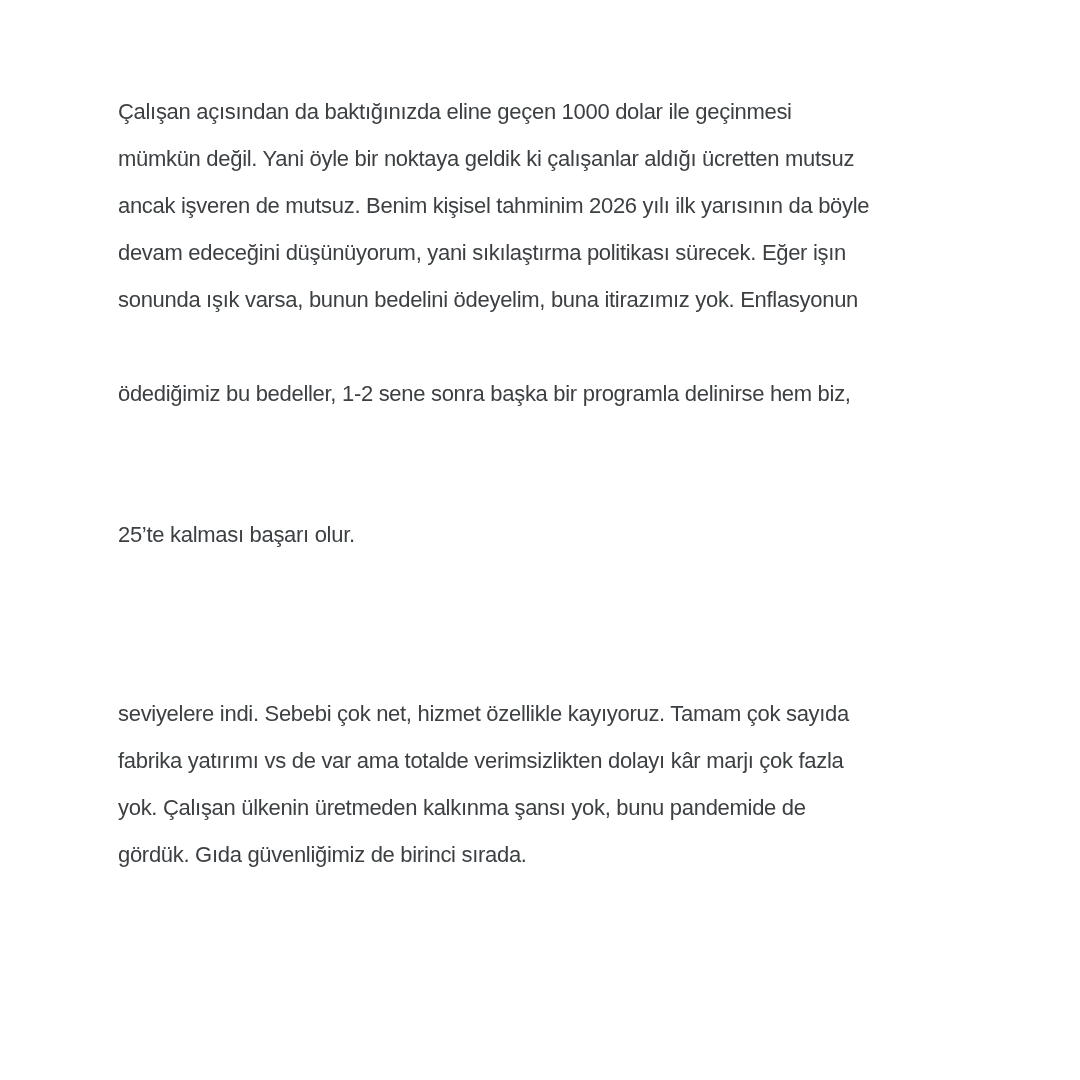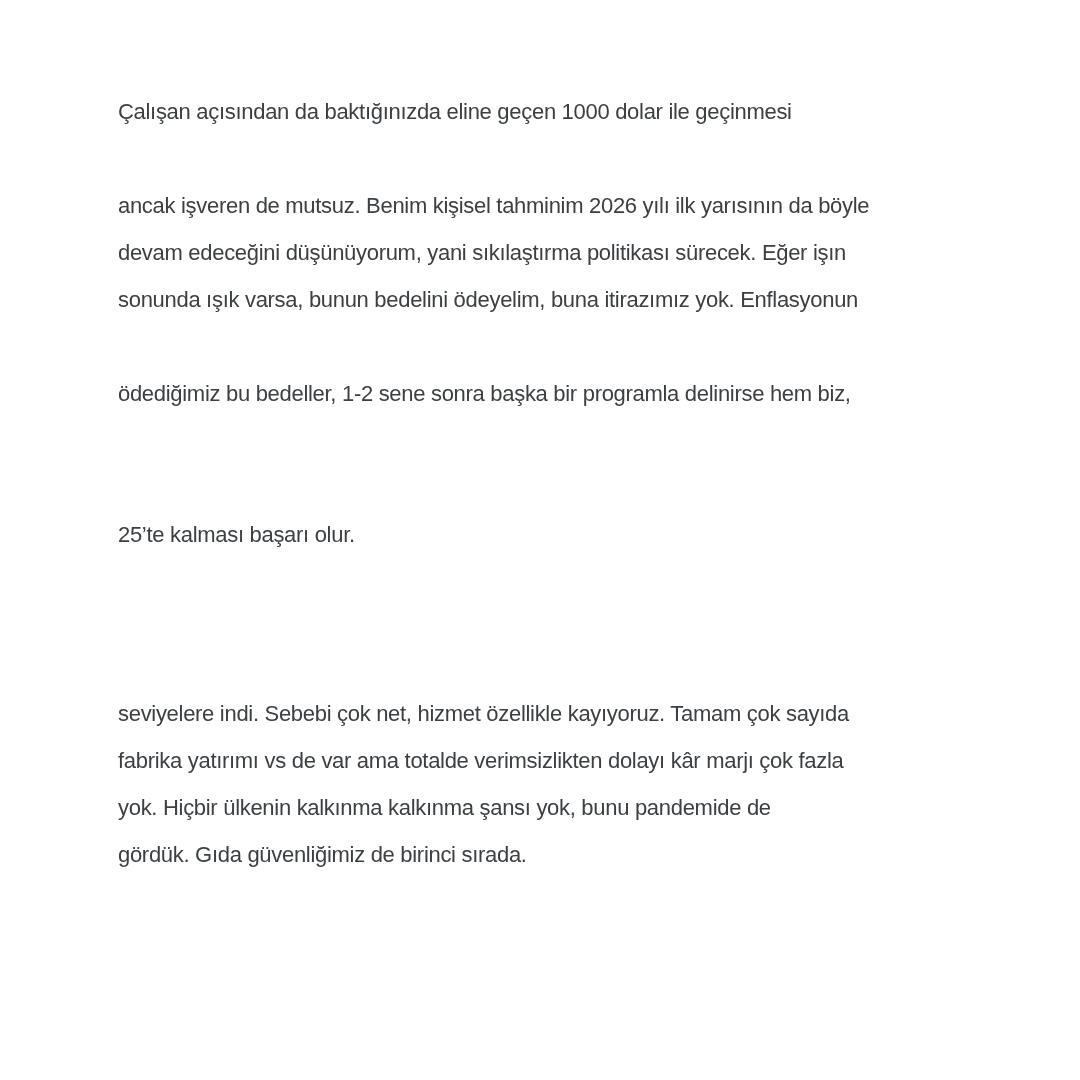--- a/index.html
+++ b/index.html
@@ -28,31 +28,31 @@
   .text-line {
     white-space: nowrap;
   }
 </style>
 </head>
 <body>
 
 <div class="article">
   <p class="paragraph">
     <span class="text-line">Çalışan açısından da baktığınızda eline geçen 1000 dolar ile geçinmesi</span><br>
-    <br>
+    <span class="text-line">mümkün değil. Yani öyle bir noktaya geldik ki çalışanlar aldığı ücretten mutsuz</span><br>
     <span class="text-line">ancak işveren de mutsuz. Benim kişisel tahminim 2026 yılı ilk yarısının da böyle</span><br>
     <span class="text-line">devam edeceğini düşünüyorum, yani sıkılaştırma politikası sürecek. Eğer işın</span><br>
     <span class="text-line">sonunda ışık varsa, bunun bedelini ödeyelim, buna itirazımız yok. Enflasyonun</span><br>
     <br>
     <span class="text-line">ödediğimiz bu bedeller, 1-2 sene sonra başka bir programla delinirse hem biz,</span><br>
     <br>
     <br>
     <span class="text-line">25’te kalması başarı olur.</span>
   </p>
   <p class="paragraph">
     <br>
     <br>
     <span class="text-line">seviyelere indi. Sebebi çok net, hizmet özellikle kayıyoruz. Tamam çok sayıda</span><br>
     <span class="text-line">fabrika yatırımı vs de var ama totalde verimsizlikten dolayı kâr marjı çok fazla</span><br>
-    <span class="text-line">yok. Hiçbir ülkenin kalkınma kalkınma şansı yok, bunu pandemide de</span><br>
+    <span class="text-line">yok. Çalışan ülkenin üretmeden kalkınma şansı yok, bunu pandemide de</span><br>
     <span class="text-line">gördük. Gıda güvenliğimiz de birinci sırada.</span>
   </p>
 </div>
 
 </body></html>

